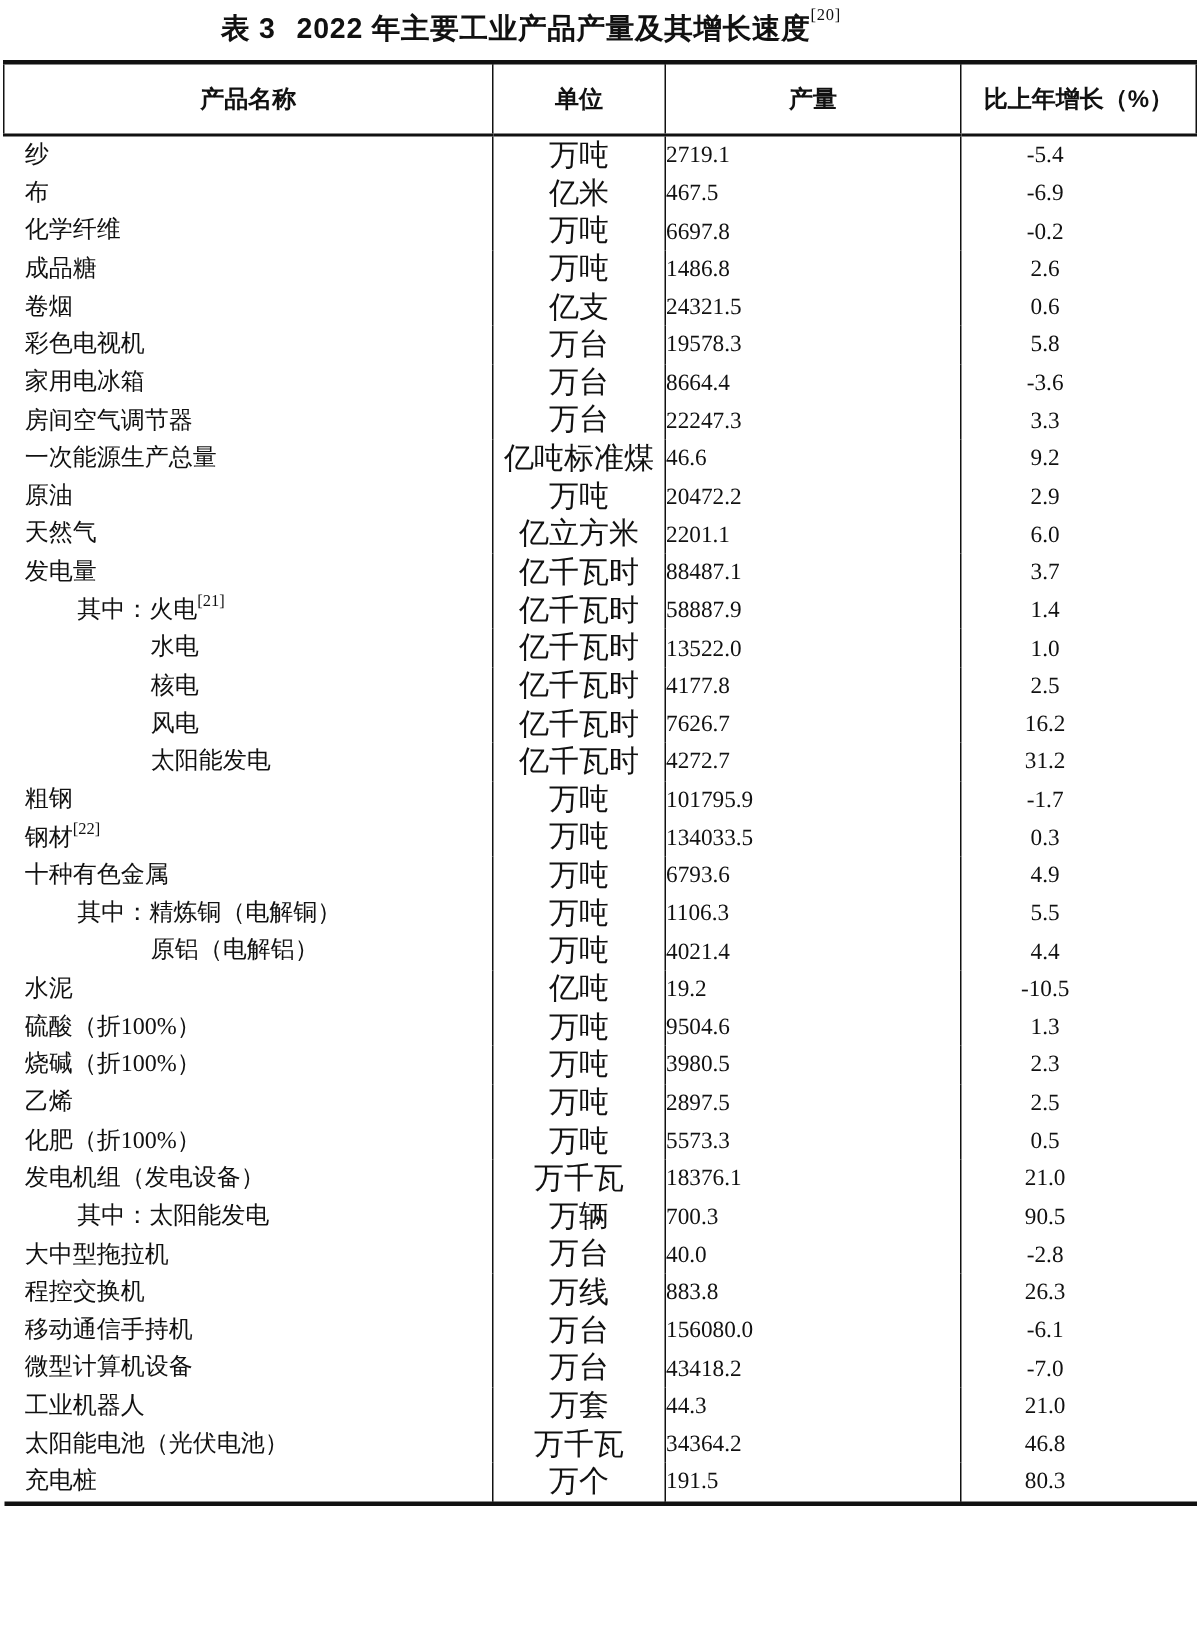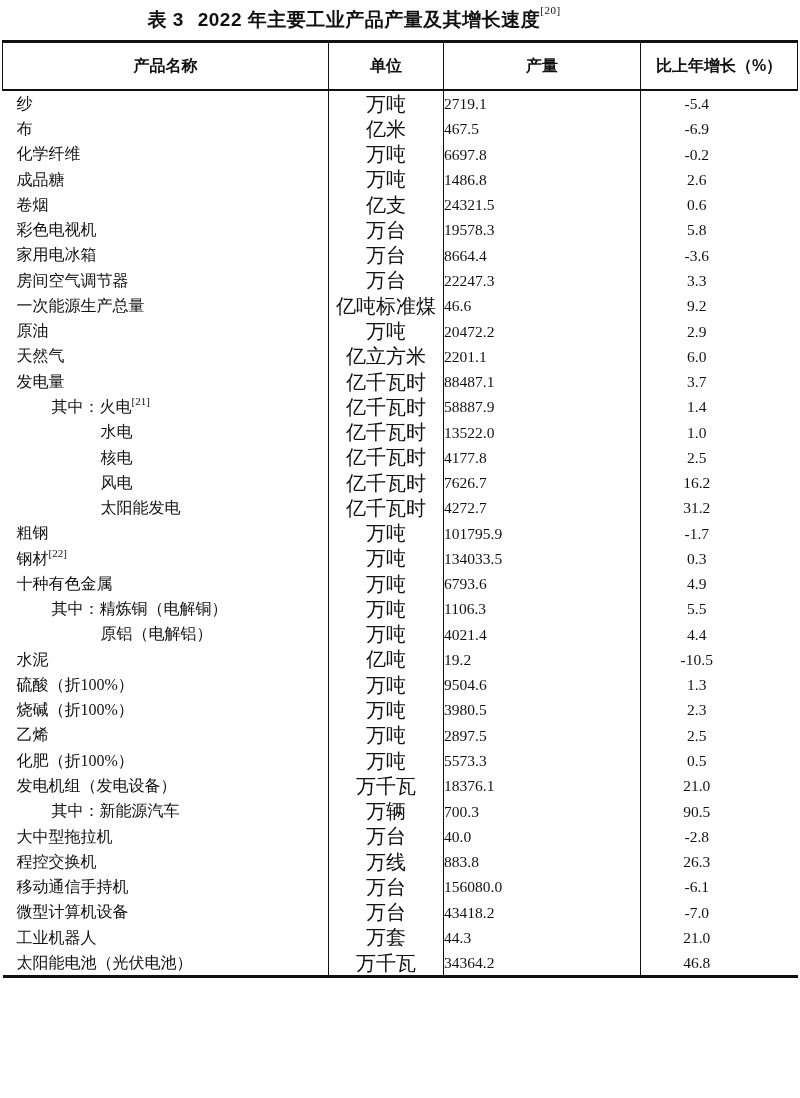--- a/index.html
+++ b/index.html
@@ -274,21 +274,21 @@
           <td class="c-output">5573.3</td>
           <td class="c-growth">0.5</td>
         </tr>
         <tr>
           <td class="c-name ind0">发电机组（发电设备）</td>
           <td class="c-unit">万千瓦</td>
           <td class="c-output">18376.1</td>
           <td class="c-growth">21.0</td>
         </tr>
         <tr>
-          <td class="c-name ind1">其中：新能源汽车</td>
+          <td class="c-name ind1">其中：太阳能发电</td>
           <td class="c-unit">万辆</td>
           <td class="c-output">700.3</td>
           <td class="c-growth">90.5</td>
         </tr>
         <tr>
           <td class="c-name ind0">大中型拖拉机</td>
           <td class="c-unit">万台</td>
           <td class="c-output">40.0</td>
           <td class="c-growth">-2.8</td>
         </tr>
@@ -315,16 +315,22 @@
           <td class="c-unit">万套</td>
           <td class="c-output">44.3</td>
           <td class="c-growth">21.0</td>
         </tr>
         <tr>
           <td class="c-name ind0">太阳能电池（光伏电池）</td>
           <td class="c-unit">万千瓦</td>
           <td class="c-output">34364.2</td>
           <td class="c-growth">46.8</td>
         </tr>
+        <tr>
+          <td class="c-name ind0">充电桩</td>
+          <td class="c-unit">万个</td>
+          <td class="c-output">191.5</td>
+          <td class="c-growth">80.3</td>
+        </tr>
       </tbody>
   </table>
 
 </div>
 
 </body></html>

